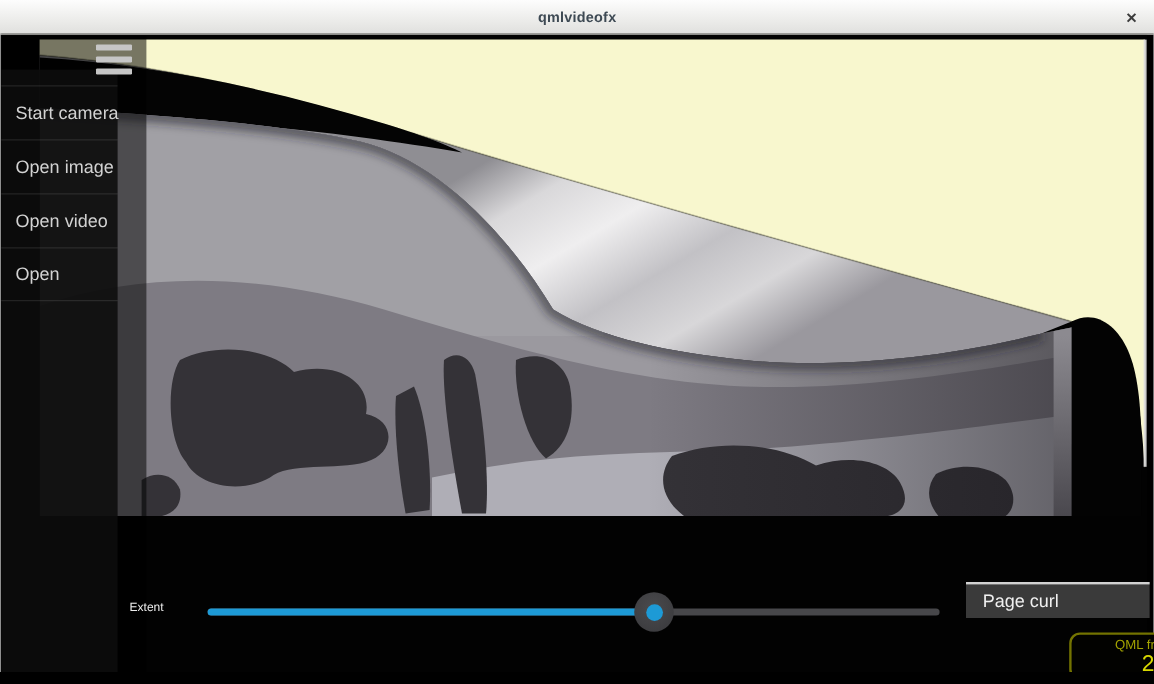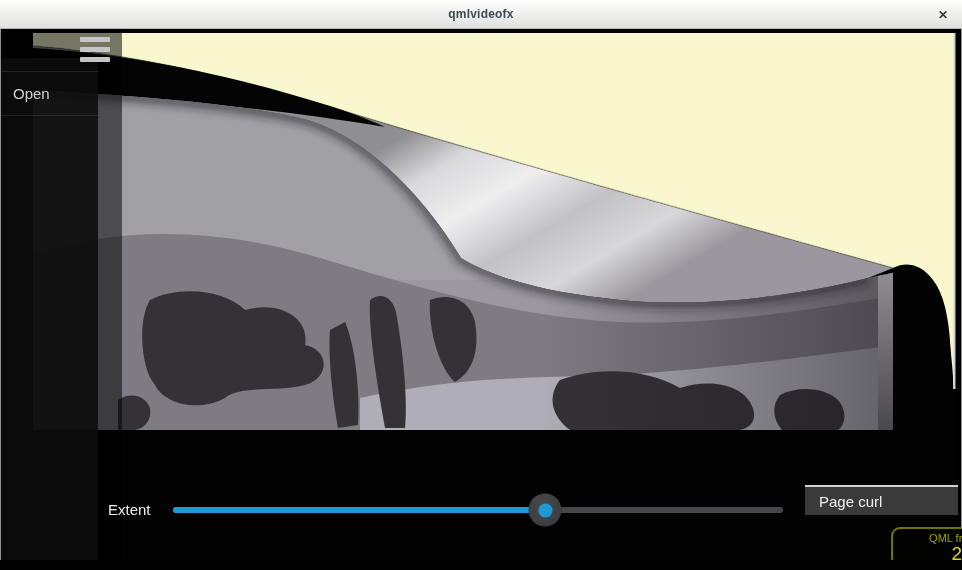--- a/index.html
+++ b/index.html
@@ -43,21 +43,21 @@
     box-sizing:border-box;white-space:nowrap;
   }
   .menu-item:last-child{border-bottom:1px solid rgba(255,255,255,0.10);}
   .hamburger{
     position:absolute;left:80px;top:33px;width:36px;height:32px;
     display:flex;flex-direction:column;justify-content:center;gap:5px;
   }
   .hamburger span{display:block;width:30px;height:5px;background:#c6c6c6;border-radius:1px;}
   
   .slider-label{
-    position:absolute;left:108px;top:501px;font-size:15px;color:#ededed;
+    position:absolute;left:108px;top:501px;font-size:10px;color:#ededed;
   }
   .slider-track{
     position:absolute;left:173px;top:507px;width:610px;height:6px;
     background:#47474a;border-radius:3px;
   }
   .slider-fill{height:6px;background:#1d9ad6;border-radius:3px;width:61%;}
   .slider-handle{
     position:absolute;top:3px;left:61%;transform:translate(-50%,-50%);
     width:33px;height:33px;border-radius:50%;
     background:radial-gradient(circle at 45% 40%,#4a4a4d,#38383b);
@@ -163,20 +163,29 @@
 
   <path fill="#030303" d="M893,268 C912,258 930,270 940,292 C948,310 951,338 951,370 L951,430 L893,430 Z"></path>
 
   <rect x="953" y="33" width="2.5" height="356" fill="#e2e2e2" opacity="0.9"></rect>
 </svg>
 </div>
 
 <div class="left-dim"></div>
 <div class="menu-panel">
   <div class="menu-item">
+    <span>Start camera</span>
+  </div>
+  <div class="menu-item">
+    <span>Open image</span>
+  </div>
+  <div class="menu-item">
+    <span>Open video</span>
+  </div>
+  <div class="menu-item">
     <span>Open</span>
   </div>
 </div>
 <div class="hamburger">
   <span></span>
     <span></span>
     <span></span>
 </div>
 
 <div class="slider-label">Extent</div>

